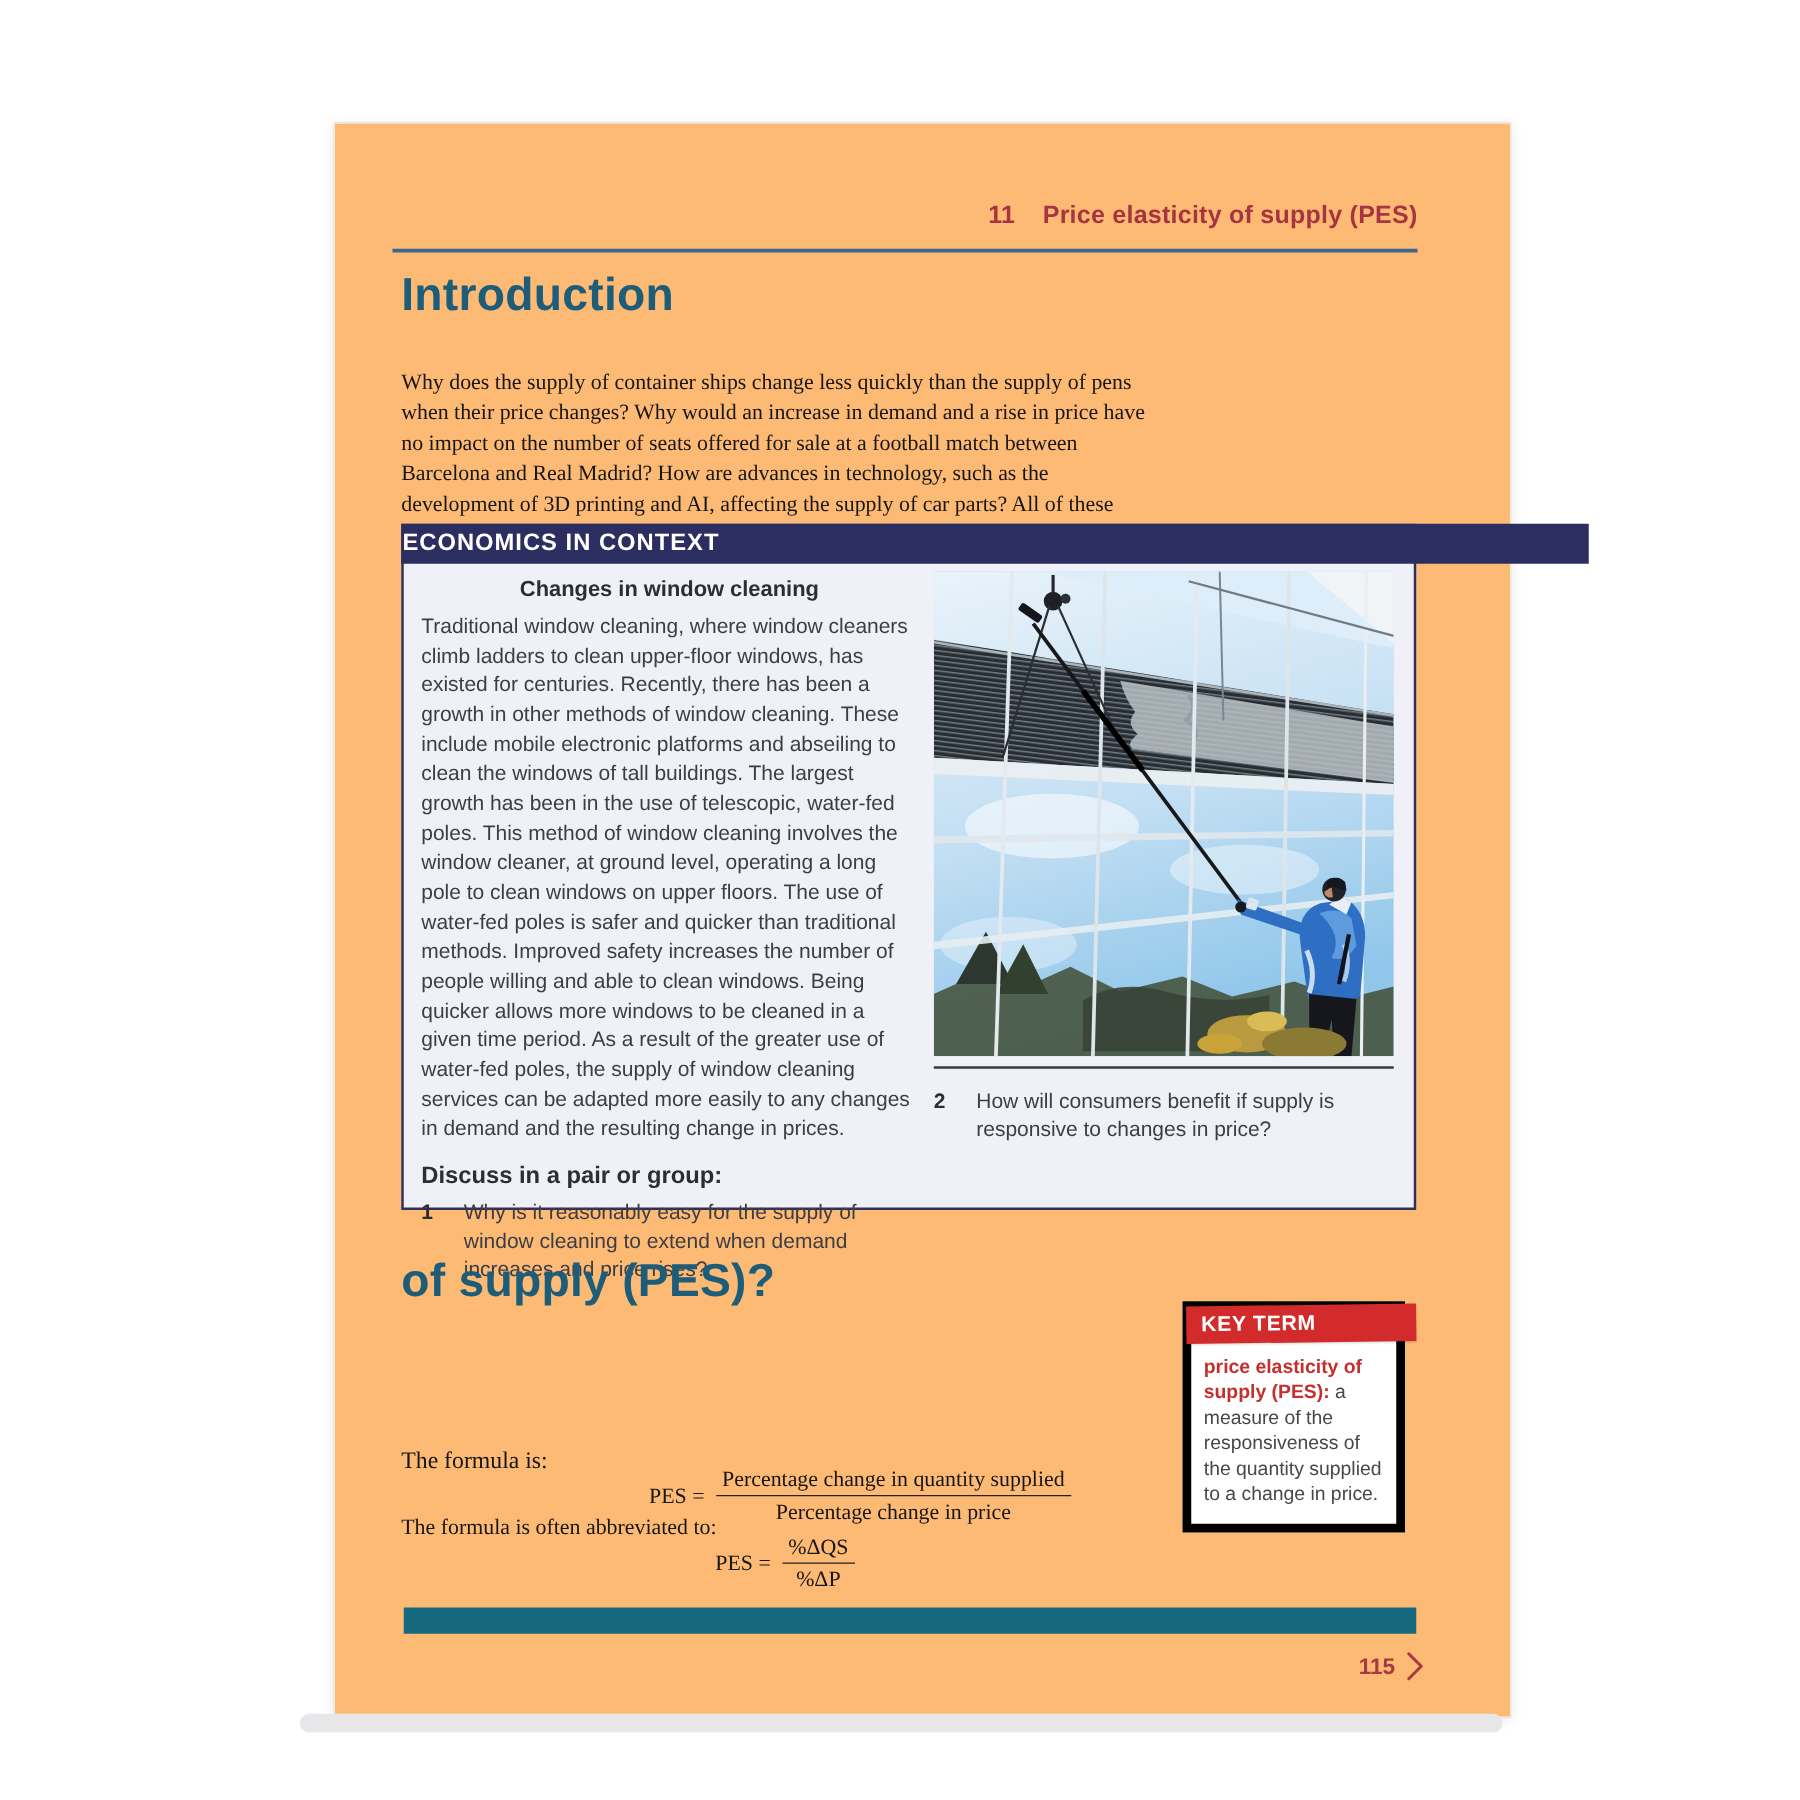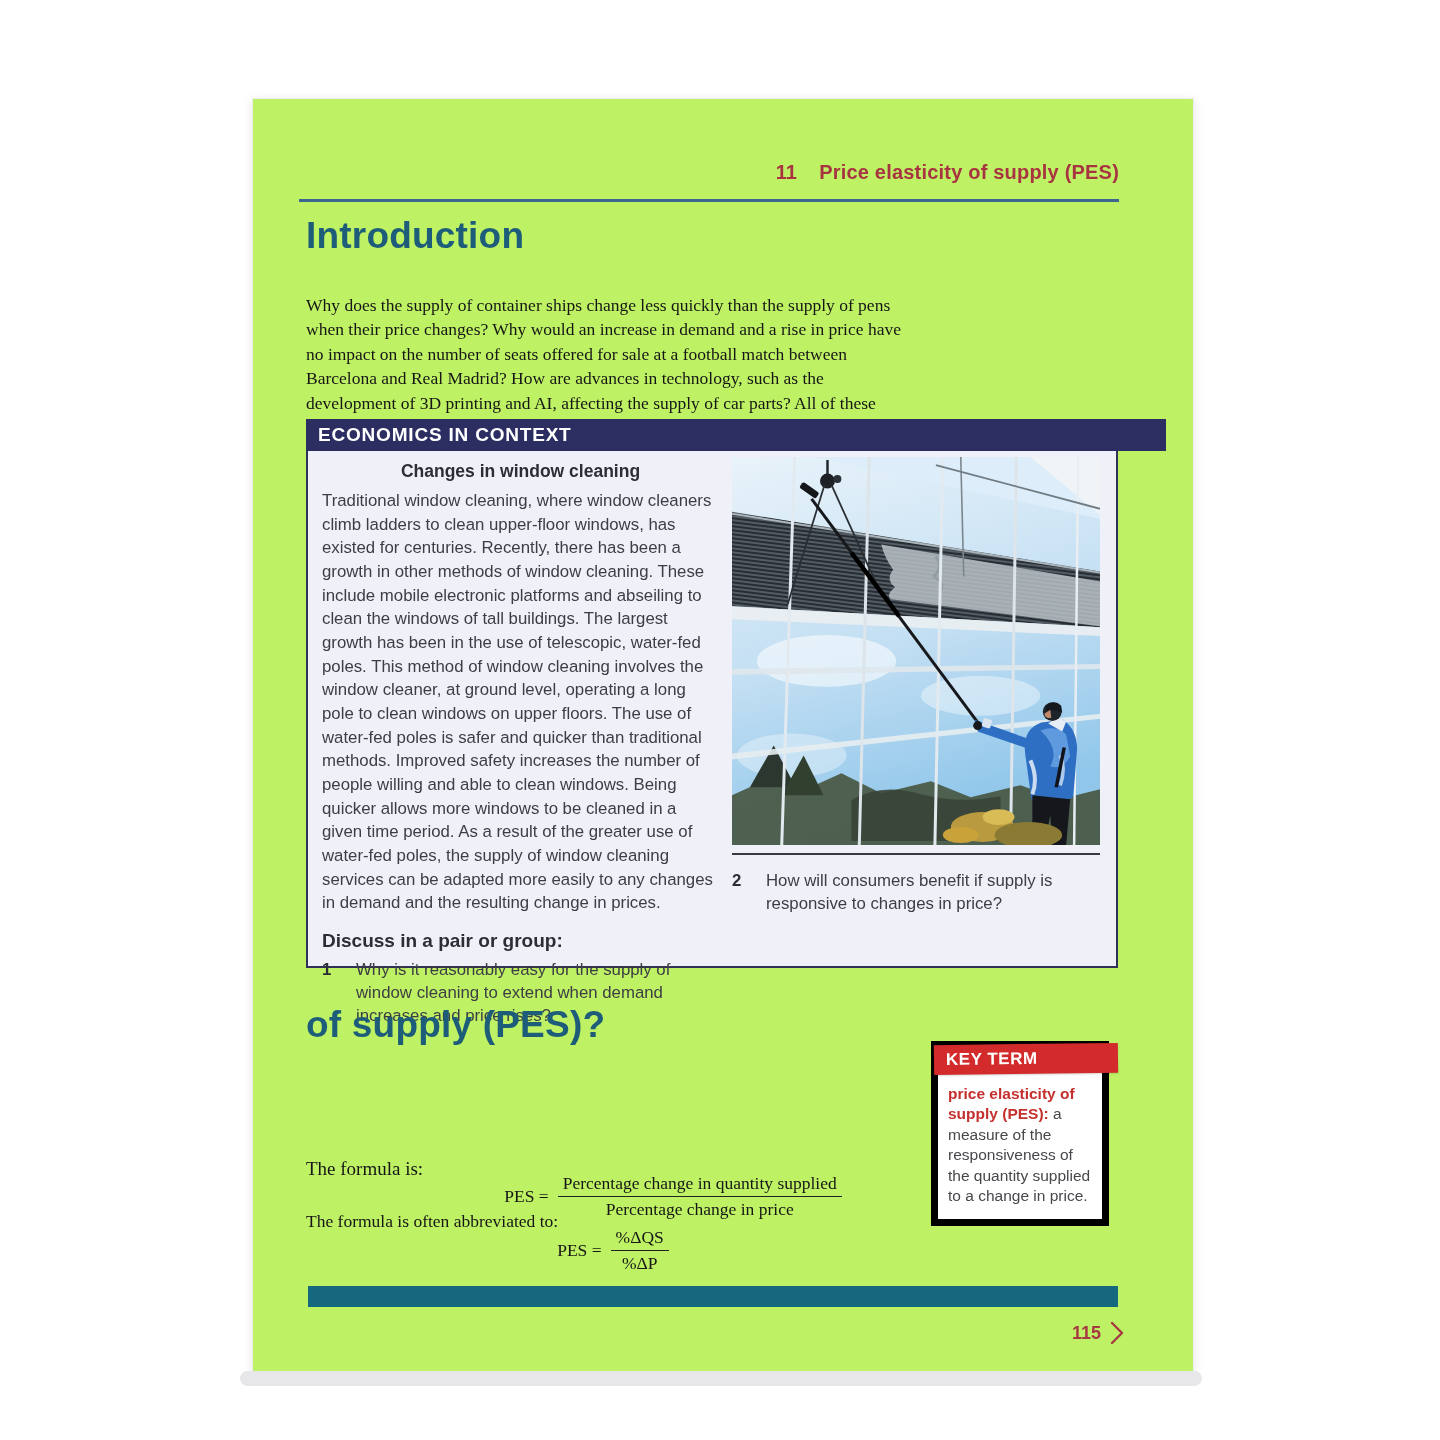--- a/index.html
+++ b/index.html
@@ -3,22 +3,22 @@
 <meta charset="utf-8">
 <style>
   html,body{margin:0;padding:0;}
   body{
     width:1440px;height:1440px;position:relative;
     background:#ffffff;
     font-family:"Liberation Sans","DejaVu Sans",sans-serif;
     -webkit-font-smoothing:antialiased;
   }
   .sheet{
-    position:absolute;left:252px;top:98px;width:940px;height:1274px;
-    background:#bef264;
+    position:absolute;left:267px;top:98px;width:940px;height:1274px;
+    background:#fdba74;
     border:1px solid #ededf0;
     box-shadow:0 2px 10px rgba(0,0,0,0.10);
   }
   .scan-edge{
     position:absolute;left:240px;top:1371px;width:962px;height:15px;
     background:#e7e7ea;border-radius:8px;
   }
   
   .running-header{
     position:absolute;top:62px;right:74px;
@@ -38,24 +38,24 @@
   .intro-para{
     position:absolute;left:53px;top:176px;width:596px;
     font-size:17.5px;line-height:1.40;color:#161616;
   }
   
   .context-box{
     position:absolute;left:53px;top:320px;width:812px;height:549px;
     background:#f0f1f8;border:2px solid #2f3158;box-sizing:border-box;
   }
   .context-header{
-    position:absolute;left:-2px;top:-2px;width:860px;height:32px;
+    position:absolute;left:-2px;top:-2px;width:950px;height:32px;
     background:#2c2e62;color:#ffffff;
     font-size:19px;font-weight:700;letter-spacing:.8px;
-    line-height:32px;padding-left:12px;box-sizing:border-box;
+    line-height:32px;padding-left:1px;box-sizing:border-box;
   }
   .ctx-left{position:absolute;left:14px;top:40px;width:397px;color:#3d3d44;}
   .ctx-subhead{font-size:17.5px;font-weight:700;color:#2d2d34;margin:0 0 7px 0;text-align:center;}
   .ctx-body{font-size:16.8px;line-height:1.41;margin:0;}
   .ctx-discuss{font-size:19px;font-weight:700;color:#2d2d34;margin:15px 0 6px 0;}
   .ctx-q{display:flex;font-size:16.8px;line-height:1.38;}
   .ctx-q .qnum{font-weight:700;flex:0 0 34px;color:#2d2d34;}
   .ctx-right{position:absolute;left:424px;top:36px;width:372px;color:#3d3d44;}
   .figure-frame{width:368px;height:388px;overflow:hidden;background:#cfe2f0;}
   .figure-frame svg{display:block;}

